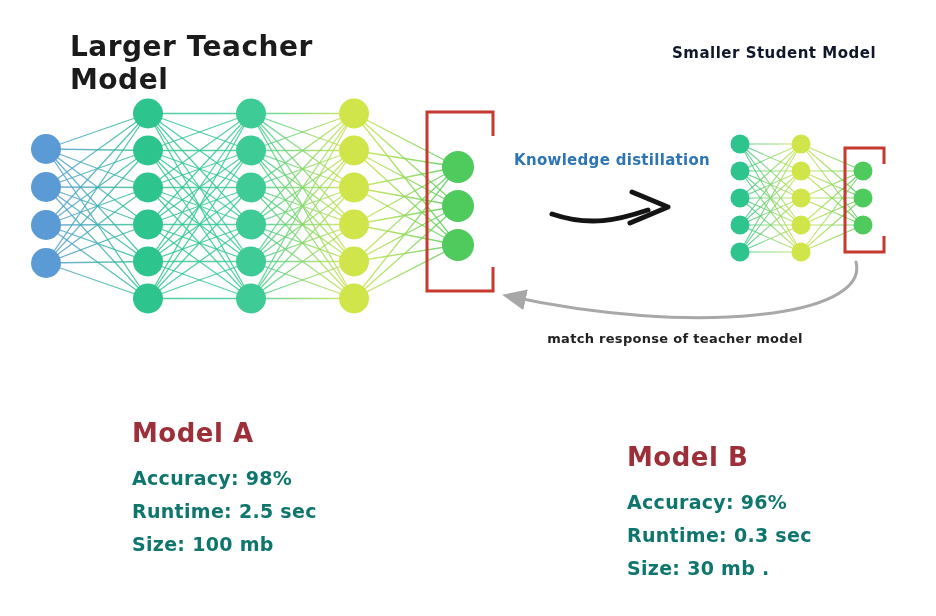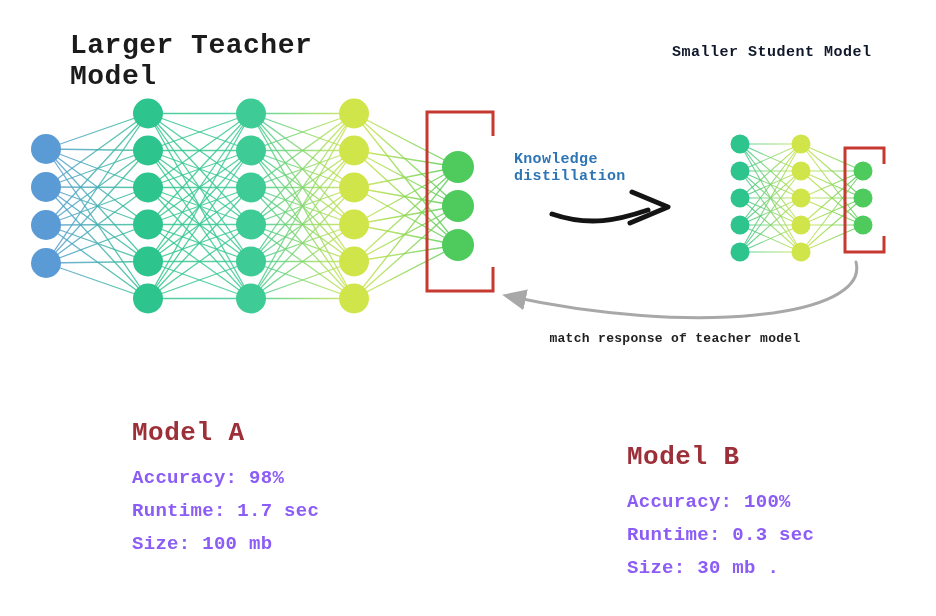--- a/index.html
+++ b/index.html
@@ -3,21 +3,21 @@
 <meta charset="utf-8">
 <style>
   html,body{margin:0;padding:0;background:#ffffff;}
   .canvas{
     position:relative;
     width:936px;height:616px;
     background:#ffffff;
     overflow:hidden;
     font-family:"DejaVu Sans", sans-serif;
   }
-  .abs{position:absolute;font-family:Liberation Mono, monospace;}
+  .abs{position:absolute;}
   #diagram-svg{position:absolute;left:0;top:0;}
   .teacher-title{
     left:70px;top:30px;width:320px;
     font-size:28px;font-weight:bold;color:#1b1b1b;
     letter-spacing:0.5px;
   }
   .student-title{
     left:672px;top:44px;width:230px;
     font-size:15px;font-weight:bold;color:#0f172a;
     letter-spacing:0.5px;
@@ -35,21 +35,21 @@
   .model-card{
     width:260px;text-align:left;
   }
   .model-card-a{left:132px;top:418px;}
   .model-card-b{left:627px;top:418px;margin-top:24px;}
   .model-title{
     font-size:26px;font-weight:bold;color:#9c2f38;
     margin-bottom:14px;letter-spacing:0.5px;
   }
   .model-stat{
-    font-size:19px;font-weight:bold;color:#8b5cf6;
+    font-size:19px;font-weight:bold;color:#0f766e;
     line-height:33px;letter-spacing:0.3px;
   }
 </style>
 </head>
 <body>
 
 <div class="canvas">
 
   <svg id="diagram-svg" width="936" height="616" viewBox="0 0 936 616">
     <defs>
@@ -290,24 +290,24 @@
 
   <div class="abs student-title">Smaller Student Model</div>
 
   <div class="abs feedback-label">match response of teacher model</div>
 
   <div class="abs distill-label">Knowledge distillation</div>
 
   <div class="abs model-card model-card-a">
     <div class="model-title">Model A</div>
     <div class="model-stat">Accuracy: 98%</div>
-    <div class="model-stat">Runtime: 1.7 sec</div>
+    <div class="model-stat">Runtime: 2.5 sec</div>
     <div class="model-stat">Size: 100 mb</div>
   </div>
 
   <div class="abs model-card model-card-b">
     <div class="model-title">Model B</div>
-    <div class="model-stat">Accuracy: 100%</div>
+    <div class="model-stat">Accuracy: 96%</div>
     <div class="model-stat">Runtime: 0.3 sec</div>
     <div class="model-stat">Size: 30 mb .</div>
   </div>
 
 </div>
 
 </body></html>

